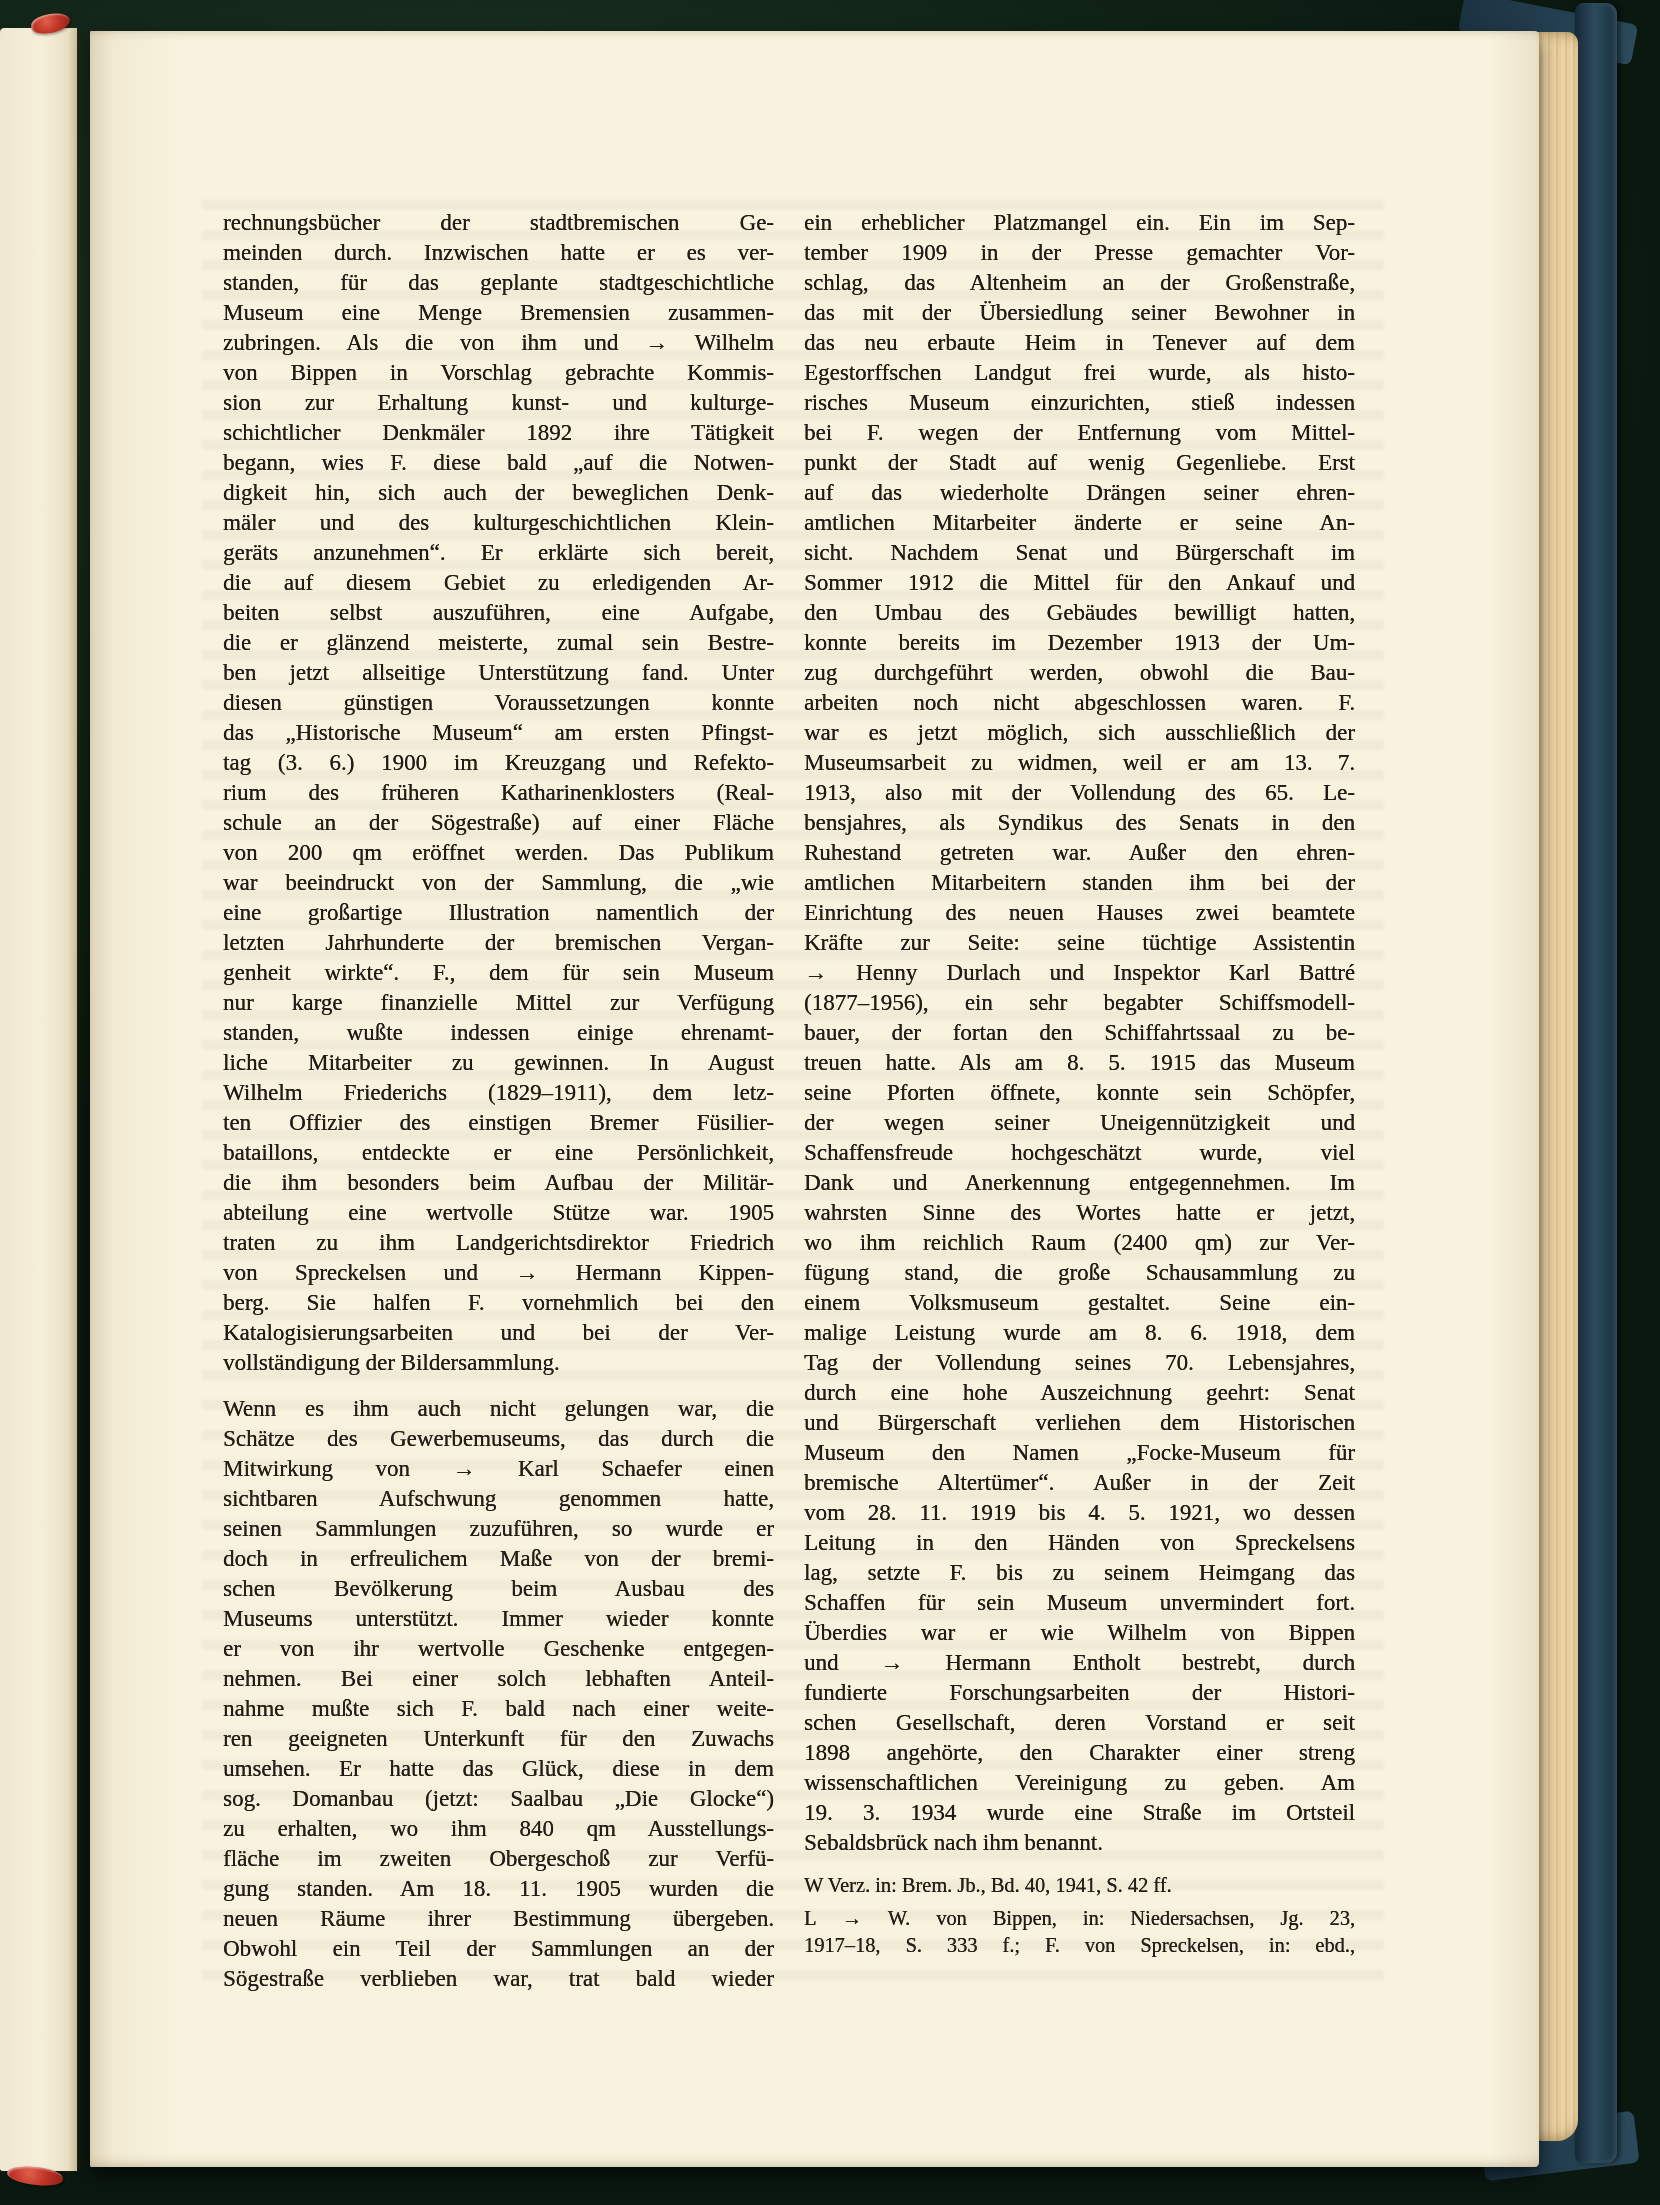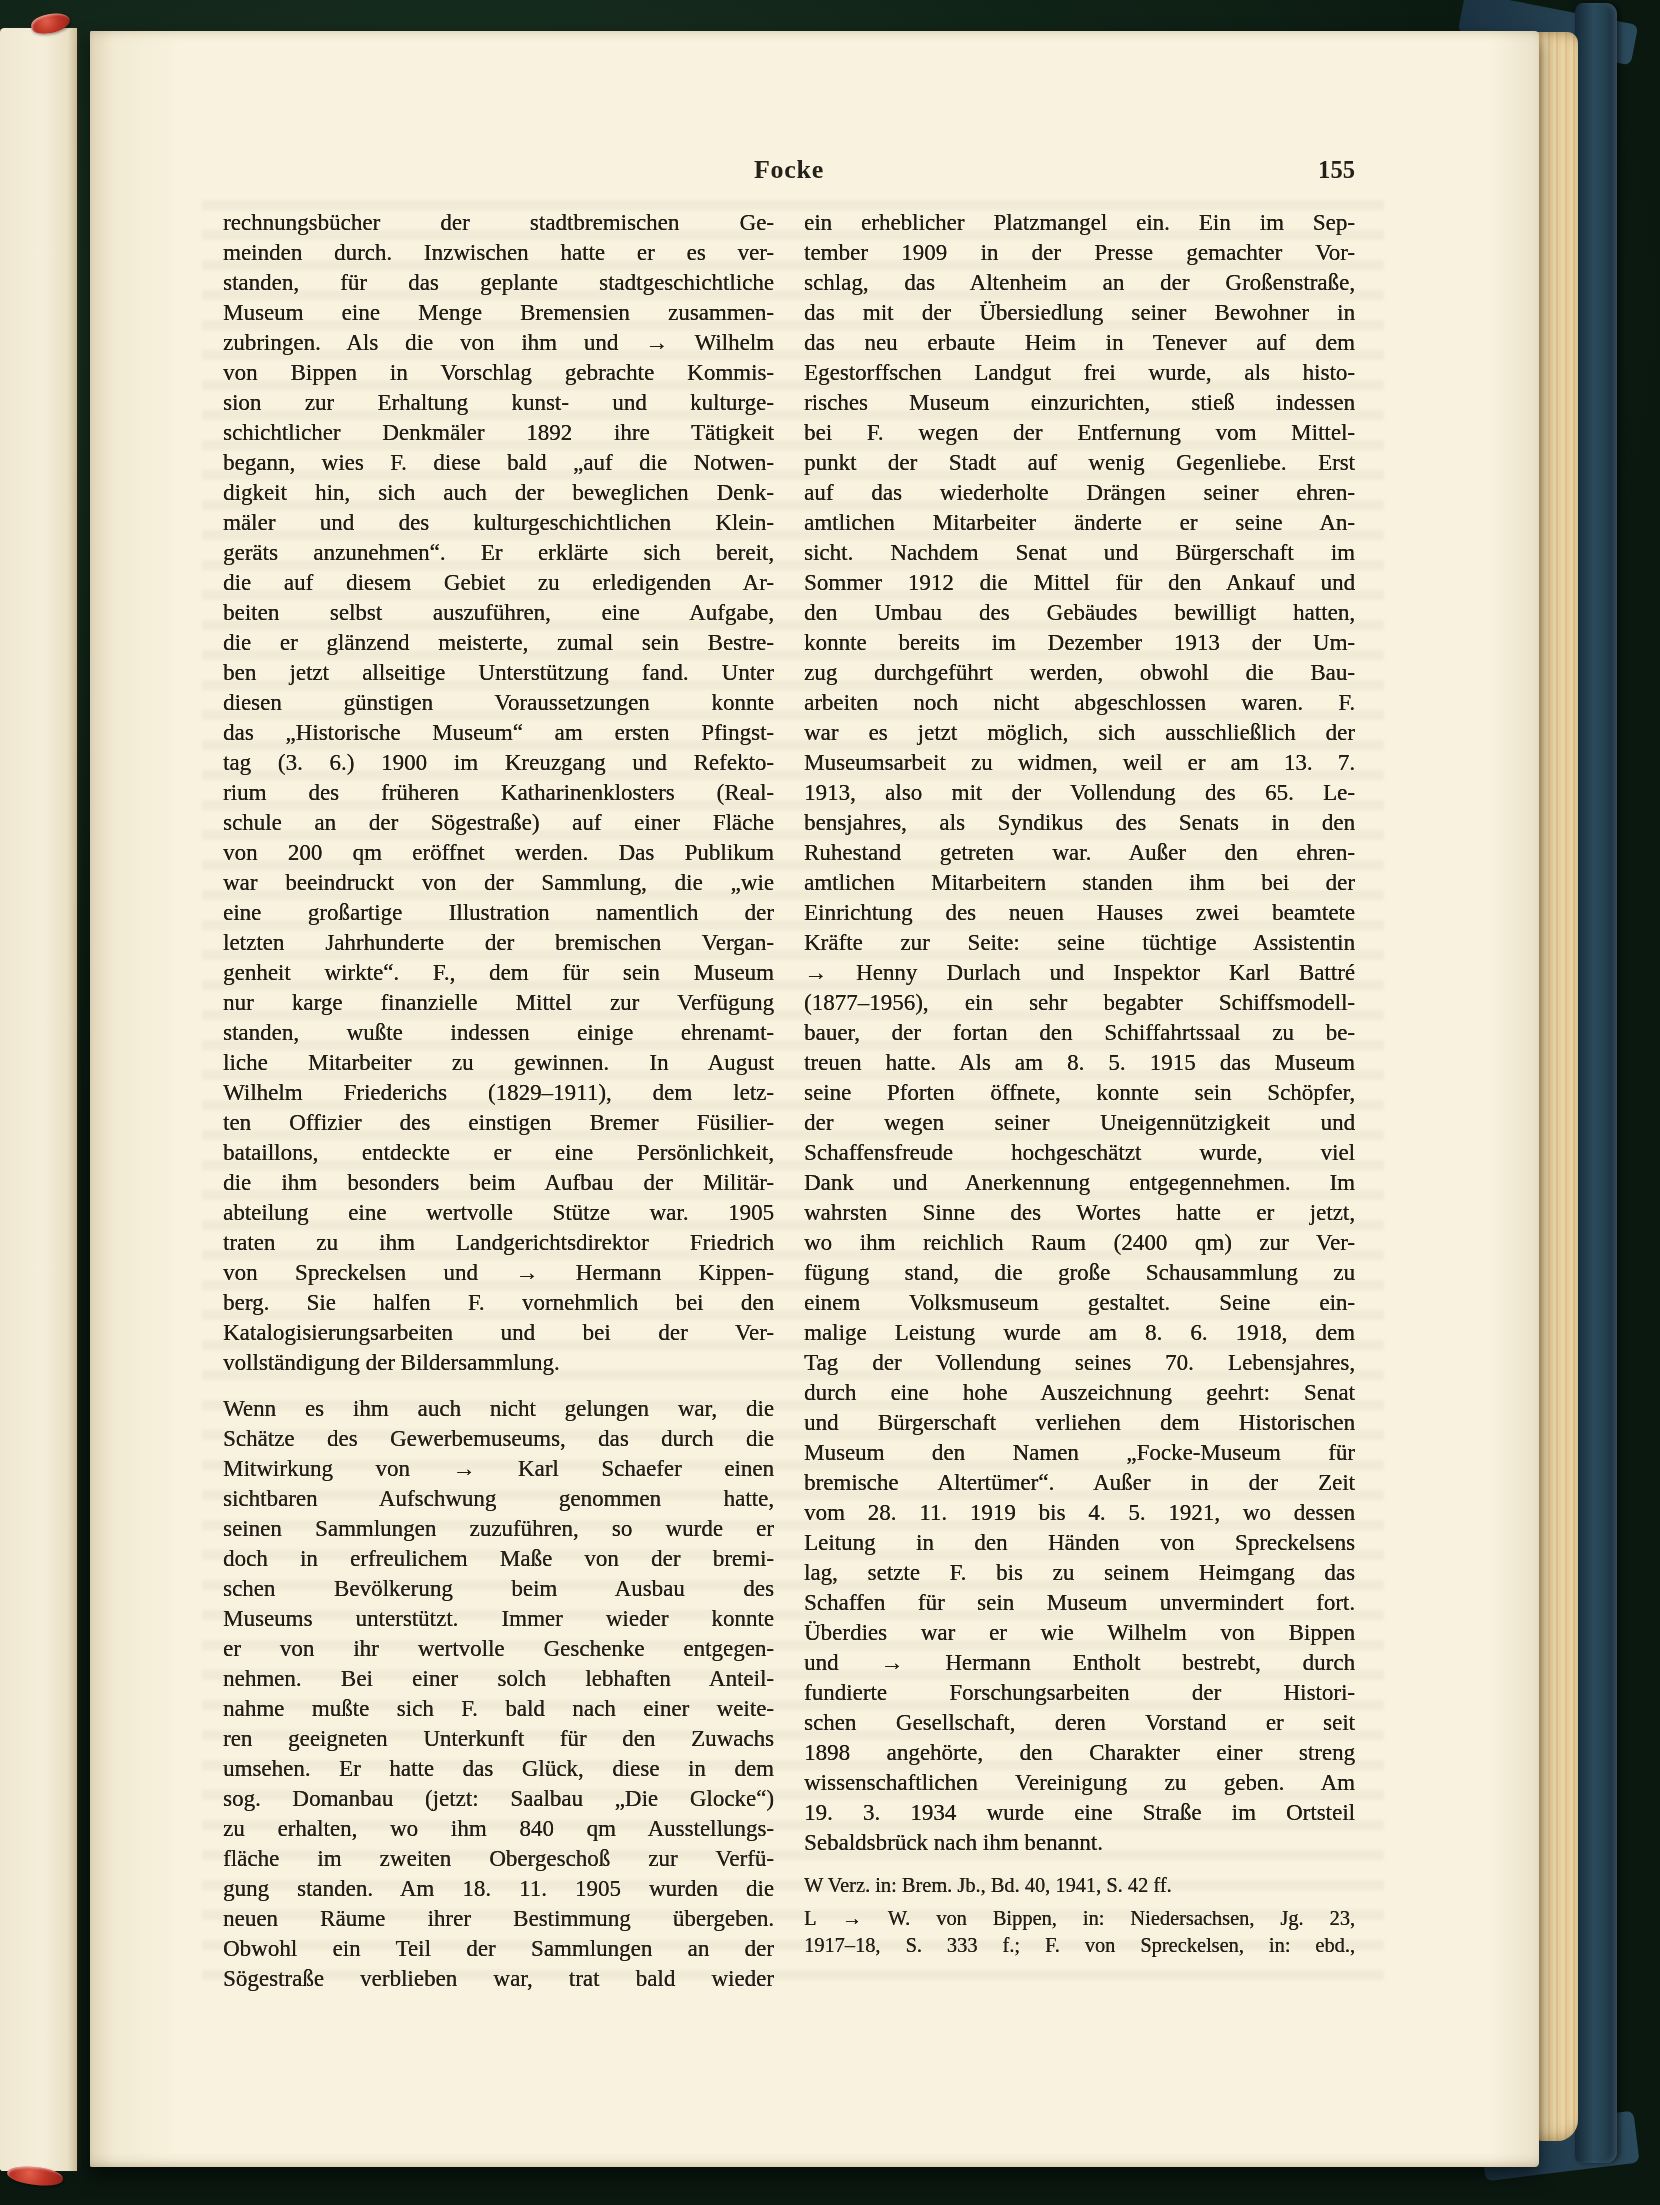--- a/index.html
+++ b/index.html
@@ -86,24 +86,20 @@
 
 <div class="facing-page"></div>
 <div class="red-spot top"></div>
 <div class="red-spot bottom"></div>
 <div class="cover-corner-top"></div>
 <div class="cover-corner-bottom"></div>
 <div class="cover-strip"></div>
 <div class="fore-edge"></div>
 
 <div class="page">
-  <div class="running-header">
-    <span class="header-title">Focke</span>
-    <span class="page-number">155</span>
-  </div>
   <div id="col-left" class="column left">
       <div class="para">
         <div class="line">rechnungsbücher der stadtbremischen Ge-</div>
         <div class="line">meinden durch. Inzwischen hatte er es ver-</div>
         <div class="line">standen, für das geplante stadtgeschichtliche</div>
         <div class="line">Museum eine Menge Bremensien zusammen-</div>
         <div class="line">zubringen. Als die von ihm und → Wilhelm</div>
         <div class="line">von Bippen in Vorschlag gebrachte Kommis-</div>
         <div class="line">sion zur Erhaltung kunst- und kulturge-</div>
         <div class="line">schichtlicher Denkmäler 1892 ihre Tätigkeit</div>

